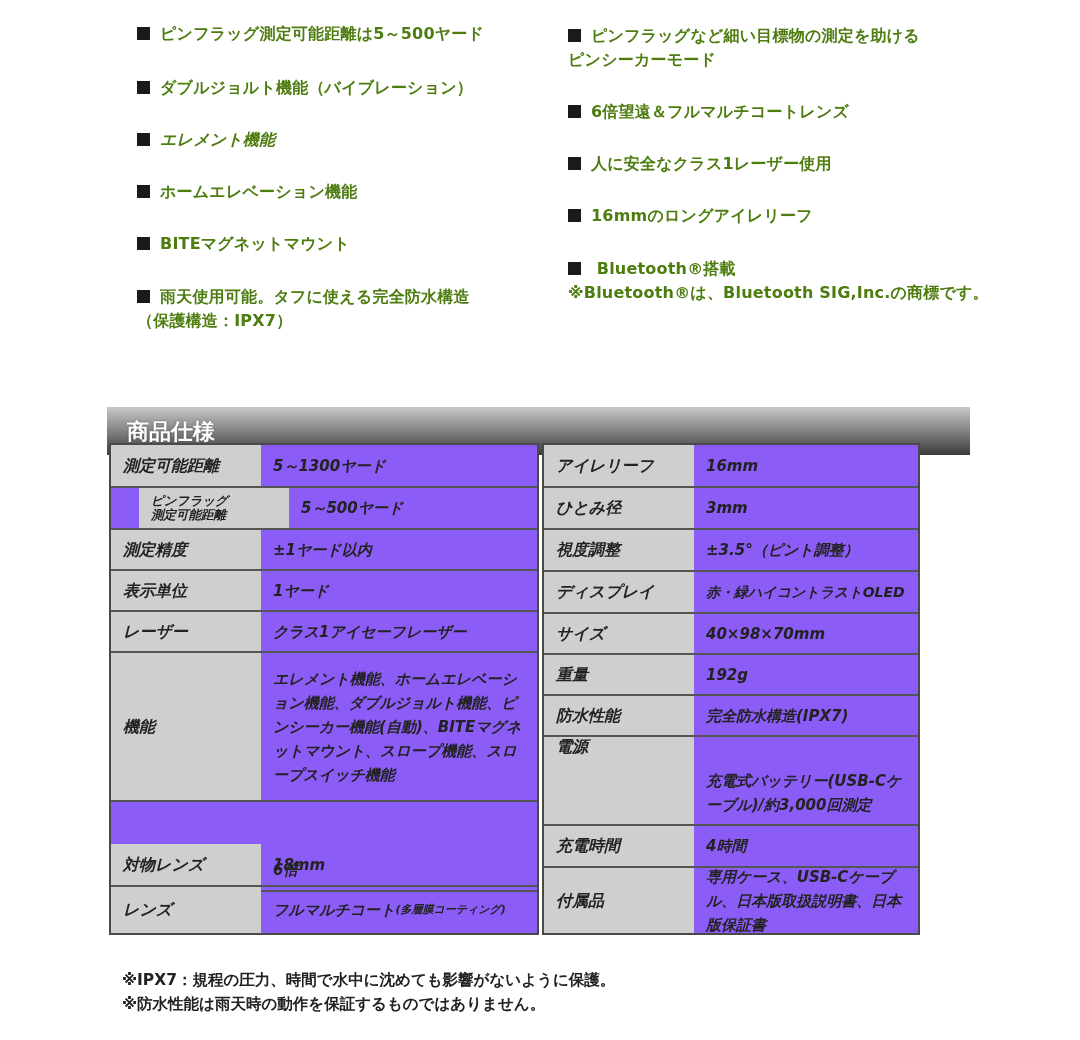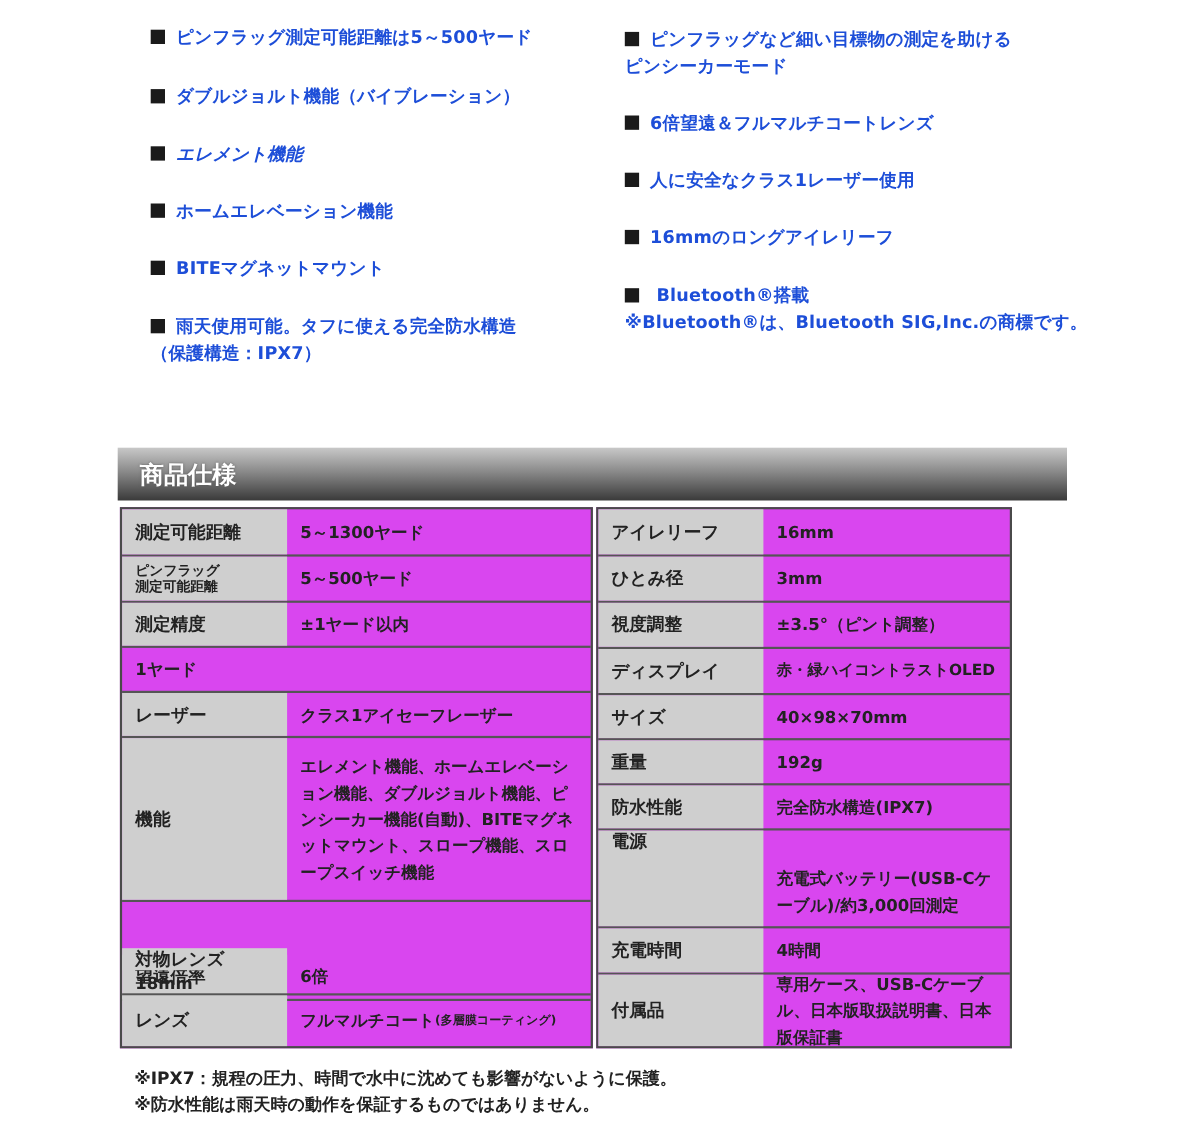--- a/index.html
+++ b/index.html
@@ -1,32 +1,32 @@
 <!DOCTYPE html>
 <html><head>
 <meta charset="utf-8">
 <style>
   html, body { margin:0; padding:0; }
   body {
     width:1080px; height:1040px; background:#ffffff; position:relative; overflow:hidden;
     font-family:"DejaVu Sans", "Liberation Sans", sans-serif; color:#1a1a1a;
   }
   .features { position:absolute; top:0; left:0; width:1080px; height:380px; }
-  .feat { position:absolute; font-size:16px; line-height:24px; font-weight:bold; color:#1d4ed8; letter-spacing:0.2px; }
+  .feat { position:absolute; font-size:16px; line-height:24px; font-weight:bold; color:#4d7c0f; letter-spacing:0.2px; }
   .feat .bullet { display:inline-block; width:13px; height:13px; background:#1a1a1a; margin-right:10px; vertical-align:-1px; }
   .feat .sub { display:block; font-weight:bold; }
   .spec-header {
     position:absolute; left:107px; top:407px; width:863px; height:48px;
     background:linear-gradient(to bottom, #c8c8c8 0%, #8a8a8a 45%, #3a3a3a 100%);
   }
   .spec-header span {
     position:absolute; left:20px; top:10px; font-size:22px; font-weight:bold; color:#ffffff;
     text-shadow:0 0 2px #555;
   }
-  .spec-table { position:absolute; top:461px; border:2px solid #4a4a4a; box-sizing:border-box; background:#d946ef; }
+  .spec-table { position:absolute; top:443px; border:2px solid #4a4a4a; box-sizing:border-box; background:#8b5cf6;font-style:italic; }
   .spec-table.left { left:109px; width:430px; height:492px; }
   .spec-table.right { left:542px; width:378px; height:492px; }
   .row { position:absolute; left:0; right:0; display:flex; border-bottom:2px solid #555; box-sizing:border-box; }
   .row:last-child { border-bottom:none; }
   .lbl {
     width:150px; background:#cfcfcf; font-size:16px; font-weight:bold; color:#222;
     display:flex; align-items:center; padding-left:12px; box-sizing:border-box; line-height:20px;
   }
   .lbl.small { font-size:12.5px; line-height:14px; }
   .lbl.top { align-items:flex-start; padding-top:0; }
@@ -84,44 +84,45 @@
 <div class="spec-header">
   <span>商品仕様</span>
 </div>
 
 <div class="spec-table left">
   <div class="row" style="top:0; height:43px;">
     <div class="lbl">測定可能距離</div>
     <div class="val">5～1300ヤード</div>
   </div>
   <div class="row" style="top:43px; height:42px;">
-    <div class="lbl small" style="white-space:pre-line;">ピンフラッグ
+    <div class="lbl small" style="white-space:pre-line;margin-left:28px;">ピンフラッグ
 測定可能距離</div>
     <div class="val">5～500ヤード</div>
   </div>
   <div class="row" style="top:85px; height:41px;">
     <div class="lbl">測定精度</div>
     <div class="val">±1ヤード以内</div>
   </div>
   <div class="row" style="top:126px; height:41px;">
+    <div class="lbl">表示単位</div>
     <div class="val">1ヤード</div>
   </div>
   <div class="row" style="top:167px; height:41px;">
     <div class="lbl">レーザー</div>
     <div class="val">クラス1アイセーフレーザー</div>
   </div>
   <div class="row" style="top:208px; height:149px;">
     <div class="lbl">機能</div>
     <div class="val" style="align-items:center;">エレメント機能、ホームエレベーション機能、ダブルジョルト機能、ピンシーカー機能(自動)、BITEマグネットマウント、スロープ機能、スロープスイッチ機能</div>
   </div>
   <div class="row" style="top:357px; height:42px;margin-top:48px;">
     <div class="lbl">望遠倍率</div>
     <div class="val">6倍</div>
   </div>
-  <div class="row" style="top:399px; height:43px;flex-direction:column;">
+  <div class="row" style="top:399px; height:43px;">
     <div class="lbl">対物レンズ</div>
     <div class="val">18mm</div>
   </div>
   <div class="row" style="top:442px; height:46px;">
     <div class="lbl">レンズ</div>
     <div class="val">
       <span>フルマルチコート</span>
         <span class="tiny">(多層膜コーティング)</span>
     </div>
   </div>

